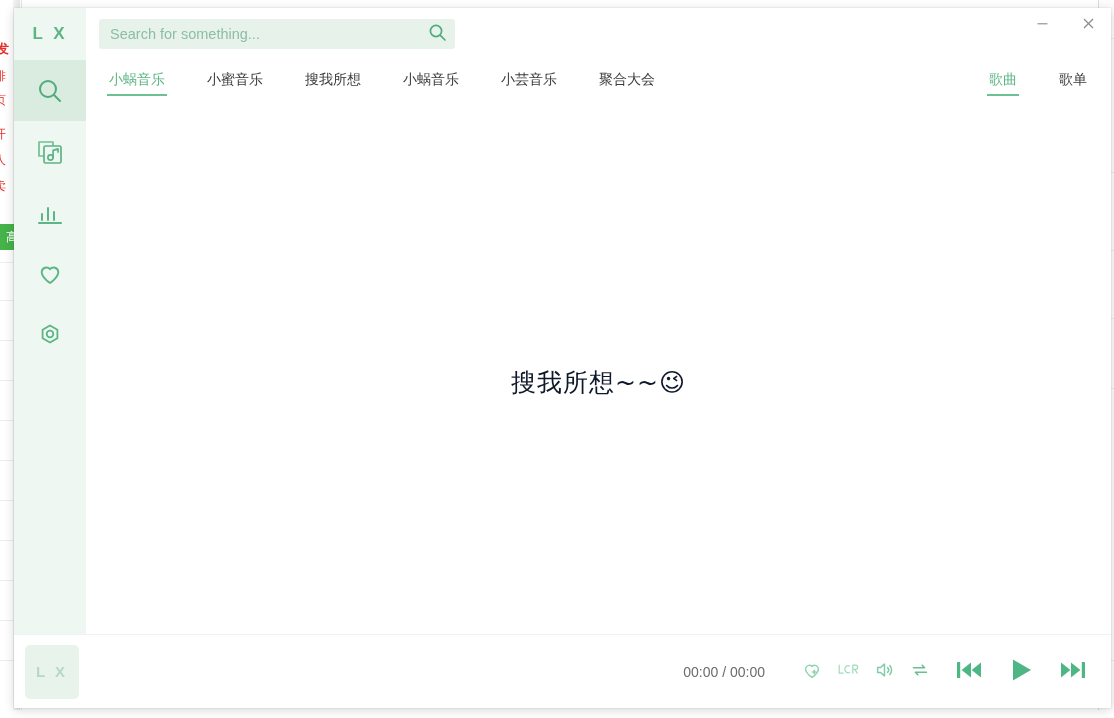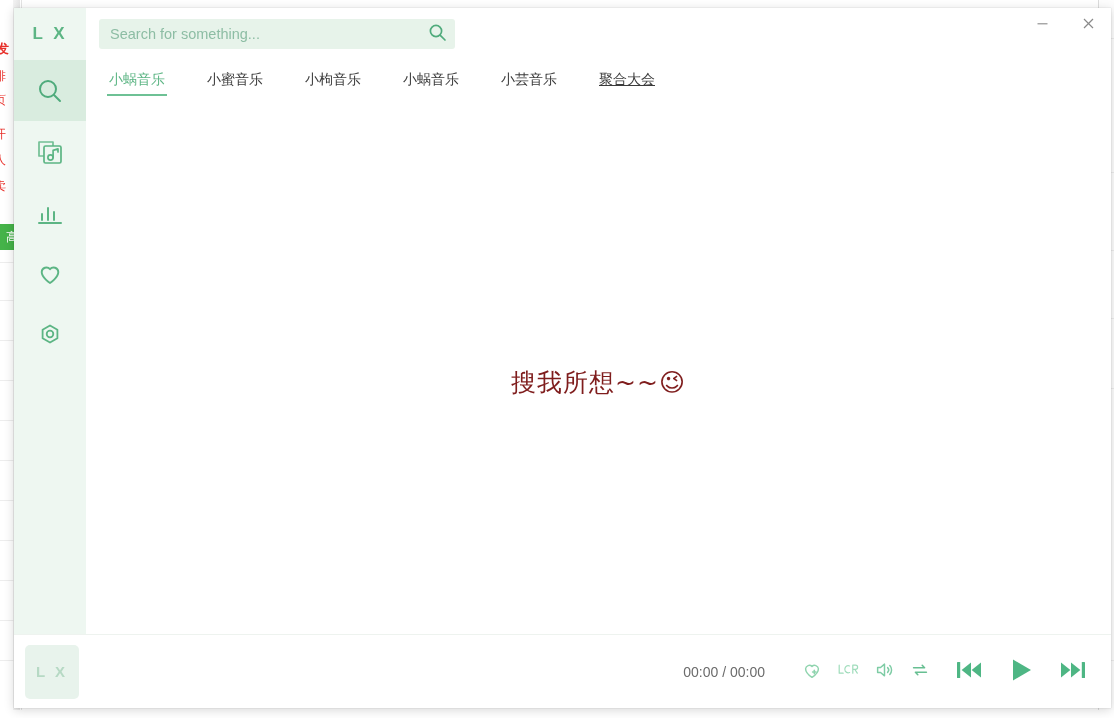--- a/index.html
+++ b/index.html
@@ -239,21 +239,21 @@
     padding: 0 10px;
     height: 30px;
     line-height: 30px;
     font-size: 14px;
     color: #3b3b3b;
     cursor: pointer;
     font-family: "DejaVu Sans", "Liberation Sans", sans-serif;
     white-space: nowrap;
   }
   #source-tabs .tab { margin-right: 22px; }
-  #source-tabs .tab:last-child { margin-right: 0; text-decoration: underline; }
+  #source-tabs .tab:last-child { margin-right: 0; }
   #right-tabs .tab { margin-left: 22px; }
 
   .tab.active { color: #5cb584; }
   .tab.active::after {
     content: "";
     position: absolute;
     left: 8px; right: 8px;
     bottom: -2px;
     height: 2px;
     background: #6ec195;
@@ -265,21 +265,21 @@
     position: relative;
     min-height: 0;
     background: #ffffff;
   }
   #empty-msg {
     position: absolute;
     left: 0; right: 0;
     top: 268px;
     text-align: center;
     font-size: 25px;
-    color: #7f1d1d;
+    color: #0f172a;
     font-family: "DejaVu Sans", "Liberation Sans", sans-serif;
     letter-spacing: 1px;
     user-select: none;
   }
   #empty-emoji { font-size: 25px; }
 
   
   #player {
     height: 74px;
     border-top: 1px solid #eef3ef;
@@ -469,24 +469,28 @@
                 </svg>
               </span>
             </button>
           </div>
         </div>
 
         <div id="tabs-row">
           <div id="source-tabs">
             <div class="tab active">小蜗音乐</div>
             <div class="tab">小蜜音乐</div>
-            <div class="tab">小枸音乐</div>
+            <div class="tab">搜我所想</div>
             <div class="tab">小蜗音乐</div>
             <div class="tab">小芸音乐</div>
             <div class="tab">聚合大会</div>
+          </div>
+          <div id="right-tabs">
+            <div class="tab active">歌曲</div>
+            <div class="tab">歌单</div>
           </div>
         </div>
 
         <div id="stage">
           <div id="empty-msg">
             <span>搜我所想~~</span><span id="empty-emoji">😉</span>
           </div>
         </div>
 
       </div>

